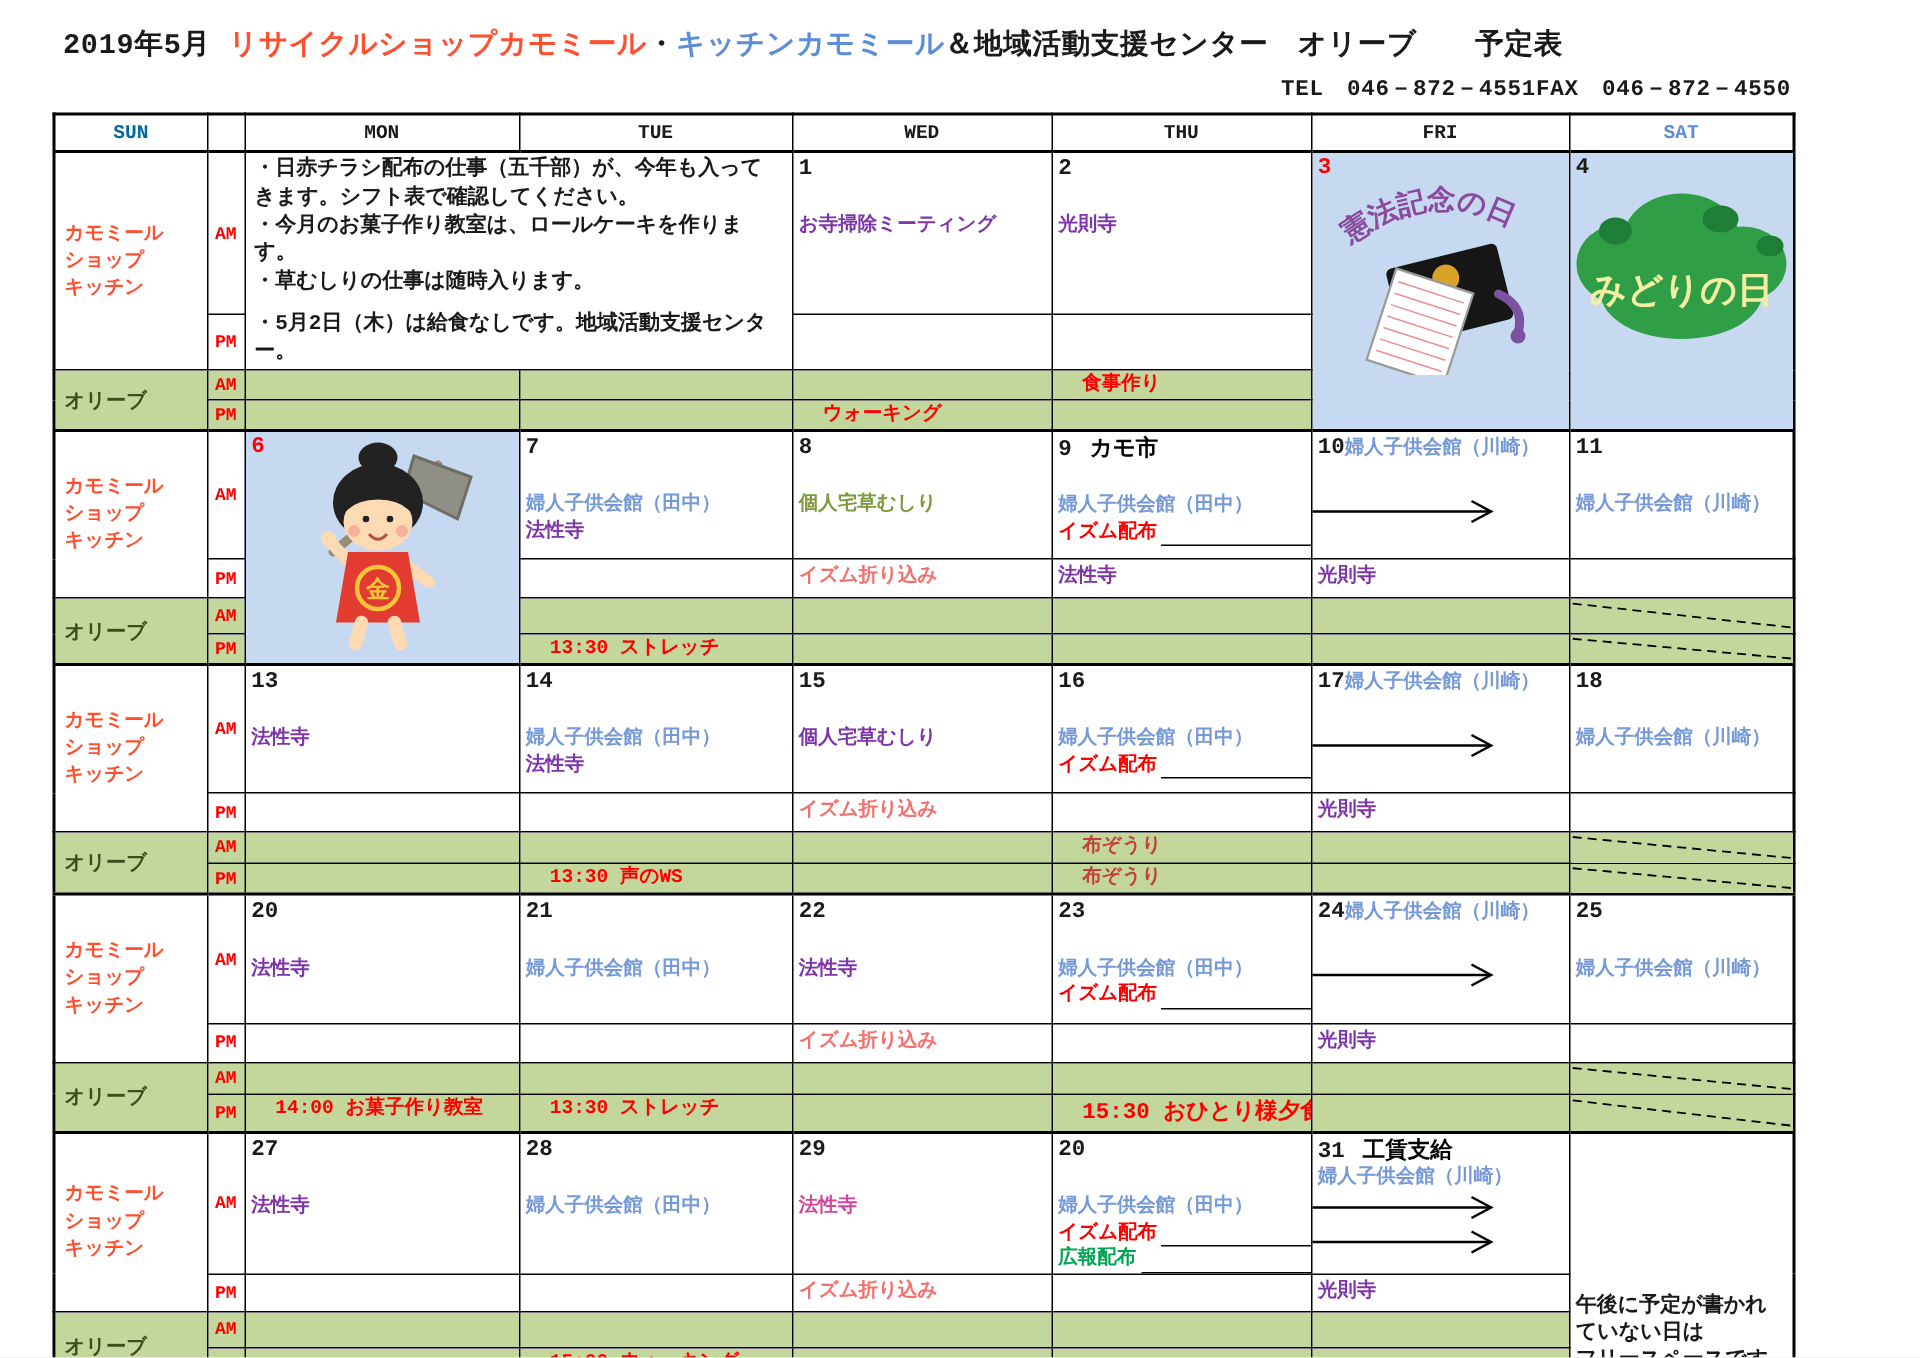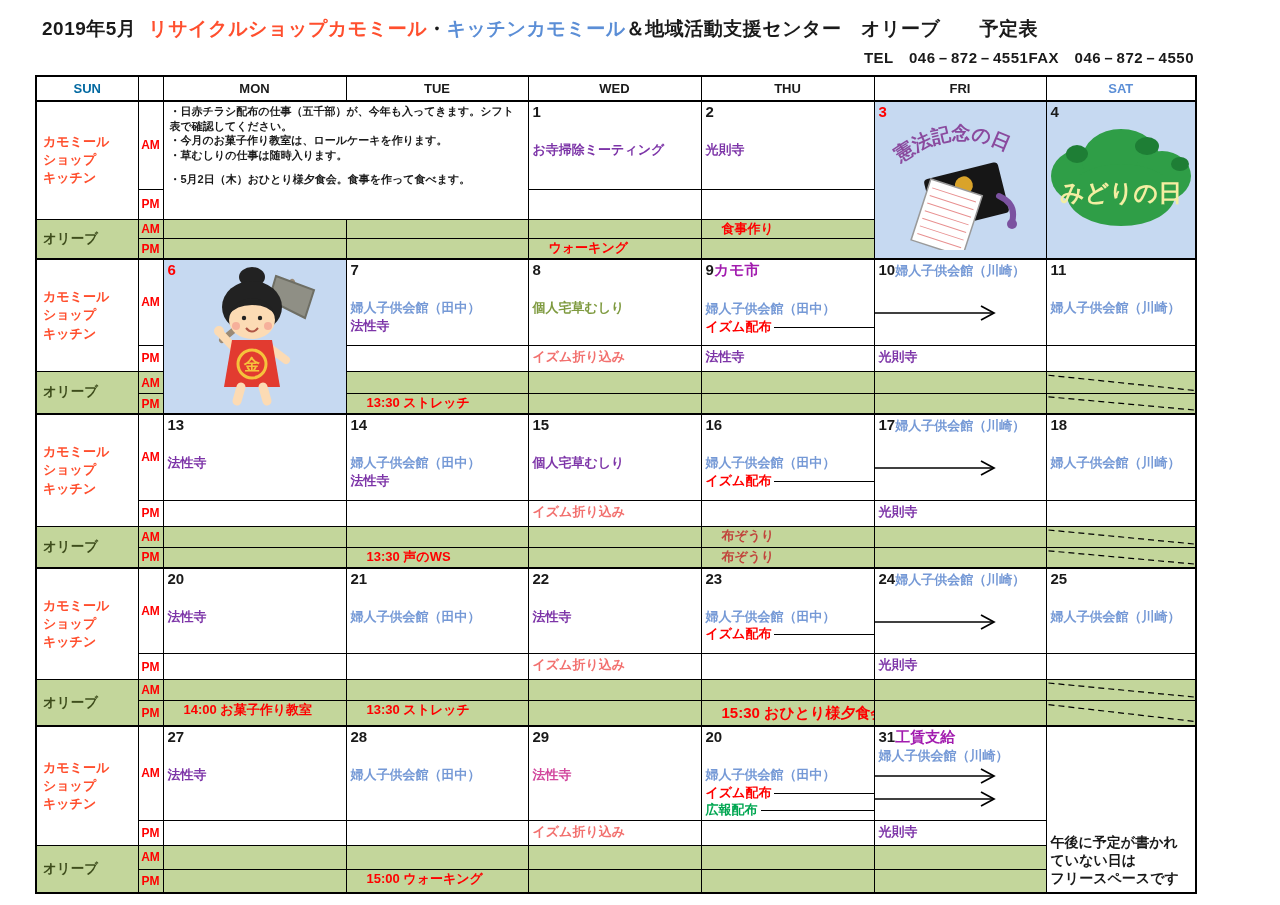--- a/index.html
+++ b/index.html
@@ -1,17 +1,17 @@
 <!DOCTYPE html>
 <html><head>
 <meta charset="utf-8">
 <style>
   html,body{margin:0;padding:0;background:#e8e8e8}
   .page{position:relative;width:1280px;height:905px;background:#ffffff;
-        font-family:Liberation Sans, sans-serif;color:#1a1a1a;overflow:hidden}
+        font-family:Liberation Mono, monospace;color:#1a1a1a;overflow:hidden}
 
   
   .title{position:absolute;left:42px;top:16px;font-size:19px;font-weight:bold;white-space:nowrap;letter-spacing:.5px}
   .title .sp{margin-right:12px}
   .t-orange{color:#ff4f2e}
   .t-blue{color:#5b8ed6}
   .contact{position:absolute;top:49px;right:86px;font-size:15px;font-weight:bold;display:flex;letter-spacing:.5px}
 
   
   table.sched{position:absolute;left:35px;top:75px;width:1160px;border-collapse:collapse;table-layout:fixed;
@@ -29,42 +29,42 @@
 
   .lbl{font-size:13px;font-weight:bold;color:#ff4f2e;vertical-align:middle;white-space:pre-line;line-height:1.4;padding-left:6px}
   .lbl-olive{font-size:13.5px;font-weight:bold;color:#3e4d1c;vertical-align:middle;padding-left:6px}
   .ampm{font-size:12px;font-weight:bold;color:#ff0000;text-align:center;vertical-align:middle;padding:0}
   .olive-bg{background:#c3d69b}
 
   .dnum{font-size:15px;font-weight:bold;line-height:1.15;display:inline-block}
   .red{color:#ff0000}
   .evt{font-size:13px;font-weight:bold;line-height:1.35}
   .gap{margin-top:20px}
-  .badge{font-size:15px;font-weight:bold;color:#a21caf;margin-left:0}
+  .badge{font-size:15px;font-weight:bold;color:#000000;margin-left:12px}
   .c-purple{color:#7d35a8}
   .c-blue{color:#7599d6}
   .c-red{color:#ff0000}
   .c-salmon{color:#f2716f}
   .c-olivegrn{color:#7e9a3f}
   .c-brick{color:#c1443c}
   .c-green{color:#00a651}
   .c-magenta{color:#d2479d}
 
   .ocell{padding:0 20px;font-size:13px;font-weight:bold;color:#ff0000;line-height:1.45;white-space:nowrap}
   .ocell.small{font-size:15px;line-height:1.6}
 
-  .notes{font-size:11px;font-weight:bold;line-height:1.34;padding:2px 6px}
+  .notes{font-size:14px;font-weight:bold;line-height:1.34;padding:2px 6px}
   .notes .p1{white-space:pre-line;display:block}
   .notes .p2{display:block;margin-top:9px}
 
   .holiday{background:#c6d9f1;position:relative;padding:0}
   .daynum-ovl{position:absolute;top:1px;left:4px;font-size:15px;font-weight:bold;z-index:2}
 
   td.rel{position:relative}
-  .arrow-start{display:flex;align-items:center;margin-right:-5px}
+  .arrow-start{display:flex;align-items:flex-end;margin-right:-5px}
   .arrow-start .shaft{flex:1;border-top:1.7px solid #000;margin-left:3px;position:relative;top:1px}
   .arr{position:absolute;left:-2px}
 
   .slashcell{position:relative;padding:0}
   .slash{position:absolute;left:0;top:0;width:100%;height:100%;display:block}
 
   .note-cell{vertical-align:bottom;font-size:14px;font-weight:bold;line-height:1.3;white-space:pre-line;padding:3px 4px 5px}
 </style>
 </head>
 <body>
@@ -106,21 +106,21 @@
 
     <tr class="w1a wkb">
       <td class="lbl" rowspan="2">カモミール
 ショップ
 キッチン</td>
       <td class="ampm">AM</td>
       <td class="notes" colspan="2" rowspan="2">
         <span class="p1">・日赤チラシ配布の仕事（五千部）が、今年も入ってきます。シフト表で確認してください。
 ・今月のお菓子作り教室は、ロールケーキを作ります。
 ・草むしりの仕事は随時入ります。</span>
-        <span class="p2">・5月2日（木）おひとり様夕食会。食事を作って食べます。</span>
+        <span class="p2">・5月2日（木）は給食なしです。地域活動支援センター。</span>
       </td>
       <td>
         <div class="dnum">1</div>
         <div class="evt c-purple gap">お寺掃除ミーティング</div>
       </td>
       <td>
         <div class="dnum">2</div>
         <div class="evt c-purple gap">光則寺</div>
       </td>
       <td class="holiday" rowspan="4">

